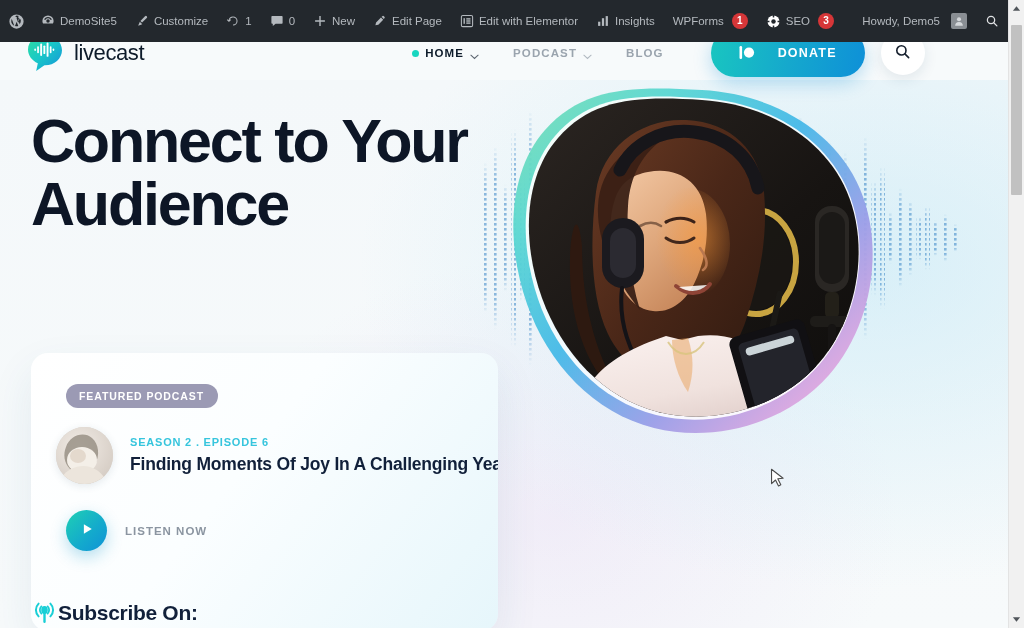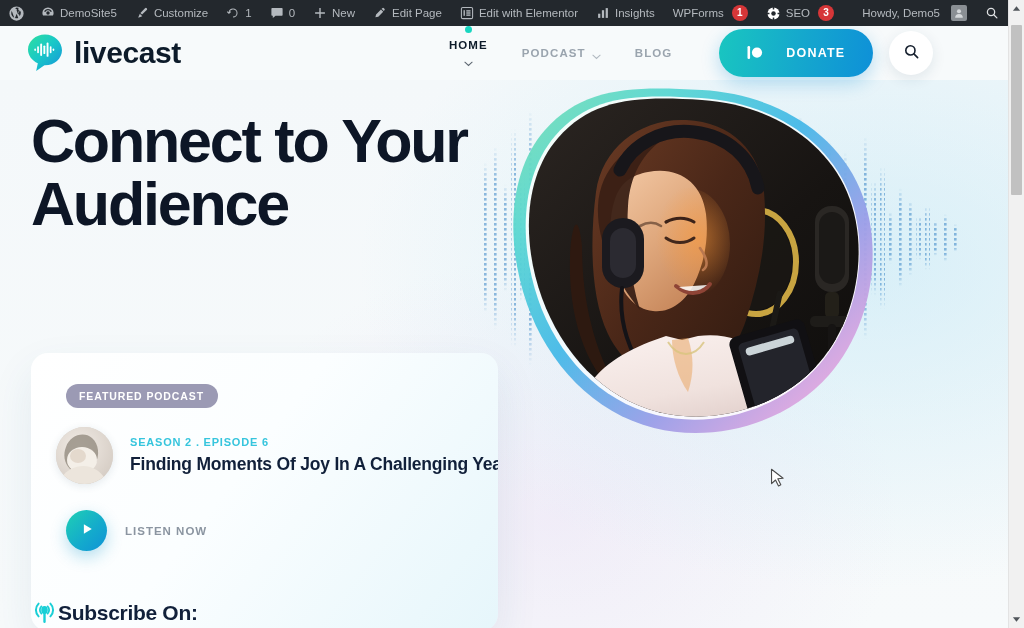--- a/index.html
+++ b/index.html
@@ -12,21 +12,21 @@
   }
 
   
   #viewport {
     position:absolute; left:0; top:0; width:1008px; height:628px;
     overflow:hidden; background:#f7fafb;
   }
 
   
   #adminbar {
-    position:absolute; left:0; top:0; width:1008px; height:26px;
+    position:absolute; left:0; top:0; width:1008px; height:42px;
     background:#23282d; color:#b4b9be;
     display:flex; align-items:center;
     font-size:11.5px; z-index:60;
   }
   .ab-item {
     display:flex; align-items:center; gap:5px;
     padding:0 9px; height:26px; color:#b4b9be; white-space:nowrap;
     cursor:pointer;
   }
   .ab-spacer { flex:1 1 auto; }
@@ -46,31 +46,31 @@
   #ab-wplogo { padding:0 8px 0 9px; }
 
   
   #siteheader {
     position:absolute; left:0; top:26px; width:1008px; height:54px;
     display:flex; align-items:center; z-index:40;
   }
   #brand { display:flex; align-items:center; gap:10px; margin-left:26px; cursor:pointer; }
   #brand-logo { width:38px; height:40px; flex:0 0 auto; }
   #brand-name {
-    font-size:30px; font-weight:700; color:#0d1b2a; letter-spacing:-0.4px;text-align:center;
+    font-size:22px; font-weight:400; color:#0d1b2a; letter-spacing:-0.4px;text-align:center;
   }
 
   #mainnav { display:flex; align-items:center; gap:0; margin-left:251px; }
   .nav-item {
     display:flex; align-items:center; gap:6px;
     padding:0 17px; height:54px;
     font-size:11.5px; font-weight:700; letter-spacing:1.1px;
     color:#9aa4ae; cursor:pointer; white-space:nowrap;
   }
-  .nav-item.active { color:#0d1b2a;flex-direction:column; }
+  .nav-item.active { color:#0d1b2a; }
   .nav-dot {
     width:7px; height:7px; border-radius:50%; background:#18d6c0; flex:0 0 auto;
   }
   .nav-caret { width:9px; height:6px; flex:0 0 auto; opacity:.75; }
 
   #donate {
     display:flex; align-items:center; gap:22px;
     margin-left:30px; height:48px; padding:0 28px;
     border-radius:24px;
     background:linear-gradient(100deg,#19c6c0 0%,#15a8cd 52%,#0e90d8 100%);

